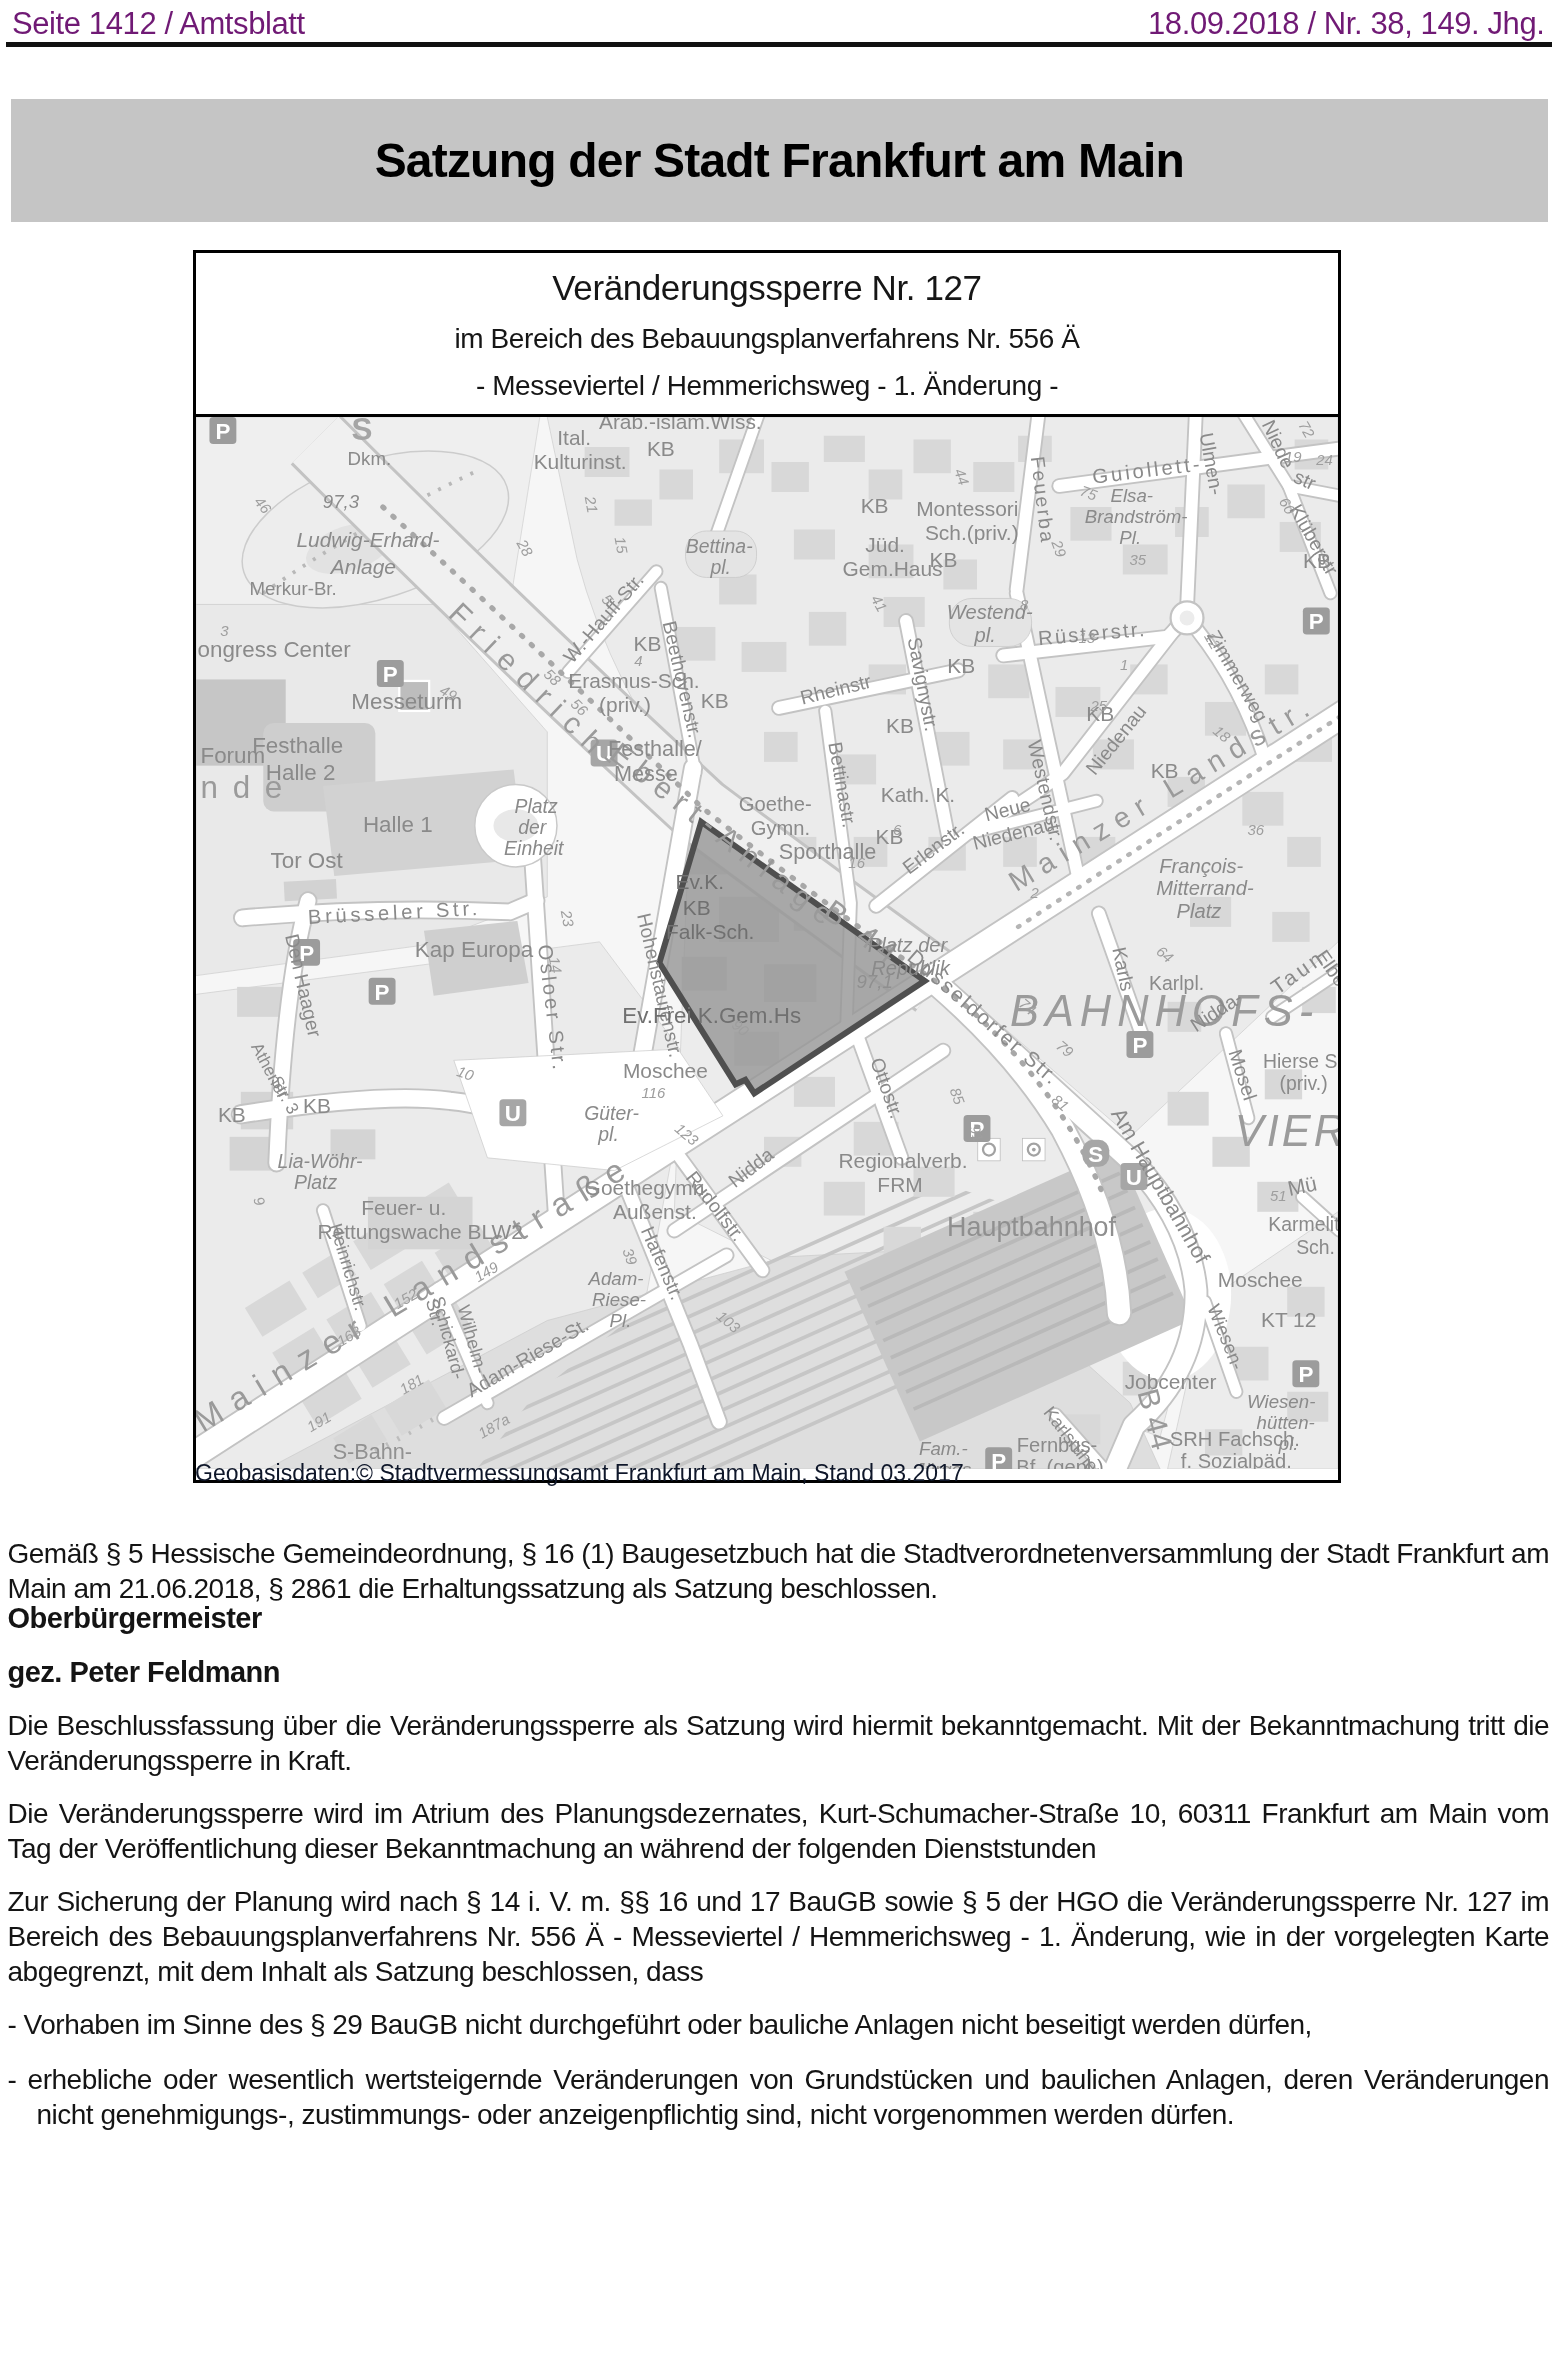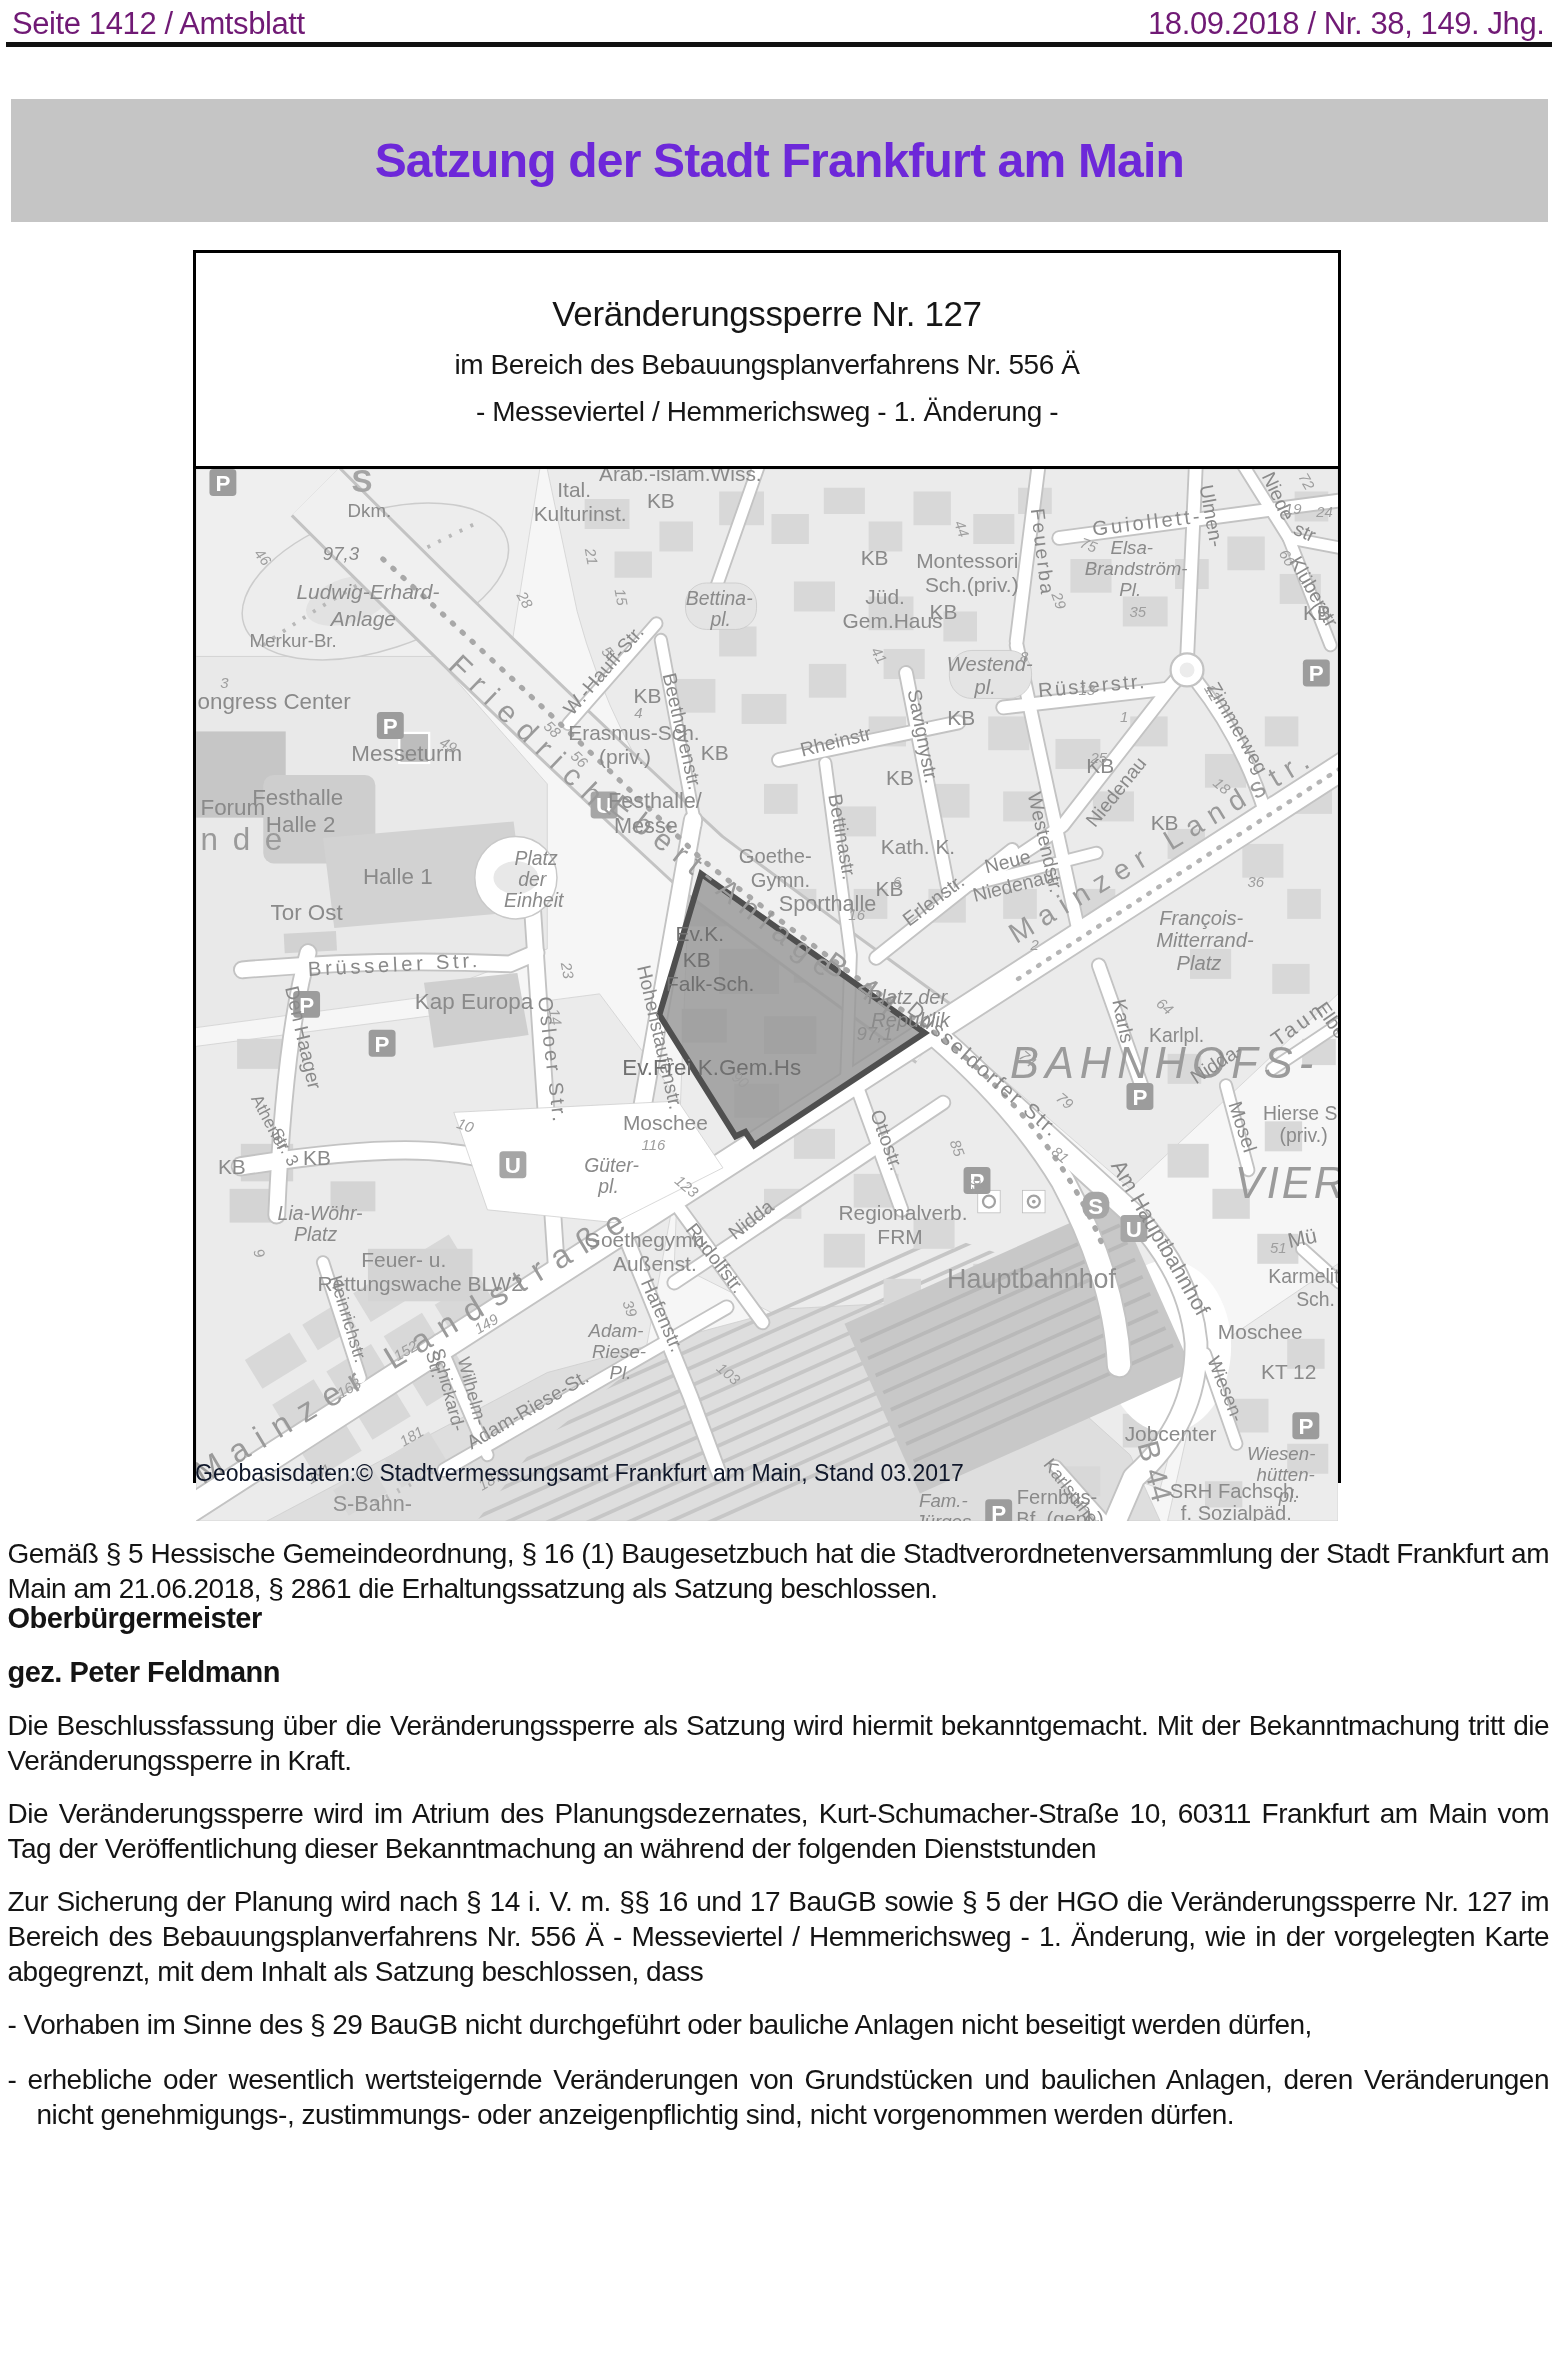--- a/index.html
+++ b/index.html
@@ -10,27 +10,27 @@
     -webkit-font-smoothing:antialiased;
   }
   .hdr{position:absolute;top:6px;font-size:31px;letter-spacing:-0.4px;color:#701a75;}
   .hdr-left{left:12px;}
   .hdr-right{right:13.5px;}
   .rule{position:absolute;left:6px;right:6px;top:42px;height:5.3px;background:#111;}
   .banner{
     position:absolute;left:10.5px;right:9.8px;top:99px;height:123px;
     background:#c5c5c5;display:flex;align-items:center;justify-content:center;
   }
-  .banner-title{font-size:48px;font-weight:bold;letter-spacing:-0.8px;color:#6d28d9;}
+  .banner-title{font-size:48px;font-weight:bold;letter-spacing:-0.8px;color:#000000;}
   .map-frame{
     position:absolute;left:193px;top:250px;width:1148px;height:1233px;
     border:3.8px solid #000;box-sizing:border-box;background:#fff;
   }
   .map-title{
-    height:216px;border-bottom:3.8px solid #000;box-sizing:border-box;
+    height:164px;border-bottom:3.8px solid #000;box-sizing:border-box;
     display:flex;flex-direction:column;align-items:center;justify-content:center;
     text-align:center;gap:15px;padding-top:3px;
   }
   .mt1{font-size:35px;letter-spacing:-0.4px;}
   .mt2,.mt3{font-size:28px;letter-spacing:-0.4px;}
   .map-canvas{position:relative;width:100%;height:1052px;overflow:hidden;background:#f5f5f5;}
   .map-canvas svg{display:block;width:100%;height:100%;}
   .map-caption{position:absolute;left:195px;top:1460px;font-size:23px;color:#0f172a;}
   .bodytext{position:absolute;left:7.5px;right:9px;top:1536px;font-size:28px;line-height:35px;letter-spacing:-0.5px;color:#141414;}
   .bodytext p{margin:0 0 18px 0;text-align:justify;}

